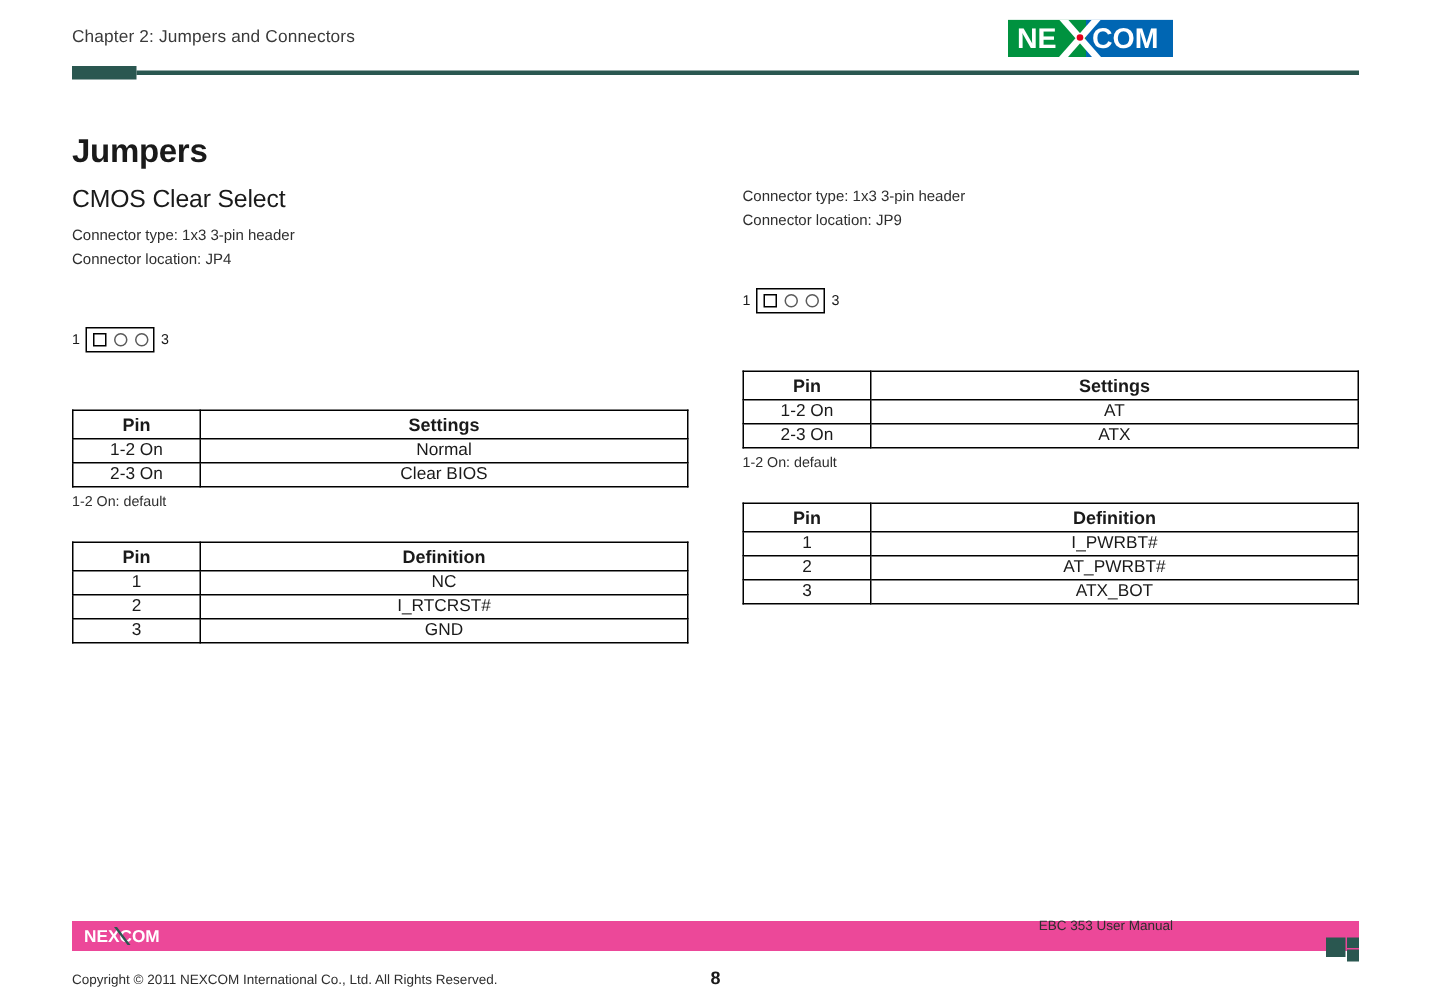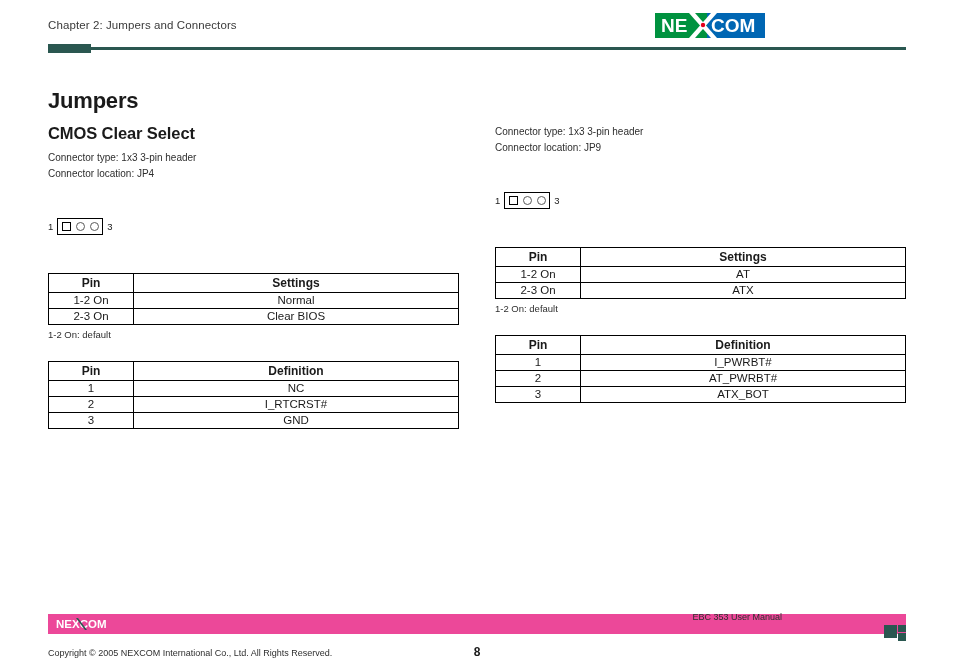--- a/index.html
+++ b/index.html
@@ -41,21 +41,21 @@
   .header-rule .line {
     position: absolute;
     left: 43px; top: 3px;
     width: 815px; height: 3px;
     background: #2a5750;
   }
 
   
   .logo {
     position: absolute;
-    right: 65px; top: 13px;
+    right: 48px; top: 13px;
     width: 110px; height: 25px;
     overflow: hidden;
   }
   .logo svg { display: block; }
 
   
   .title-jumpers {
     position: absolute;
     left: 48px; top: 88px;
     font-size: 22px;
@@ -63,21 +63,21 @@
     letter-spacing: -0.2px;
     color: #1a1a1a;
   }
 
   .column { position: absolute; top: 124px; width: 412px; }
   .column.left  { left: 48px; }
   .column.right { left: 495px; }
 
   .sec-title {
     font-size: 16.5px;
-    font-weight: bold;
+    font-weight: normal;
     letter-spacing: -0.1px;
     color: #1a1a1a;
     margin: 0 0 7px 0;
     white-space: nowrap;
   }
   .sec-line {
     font-size: 10px;
     color: #2e2e2e;
     line-height: 16px;
     white-space: nowrap;
@@ -377,17 +377,17 @@
       <path d="M22 0 L31 12 L29 12 L20 0 Z" fill="#2a5750"></path>
     </svg>
   </div>
 
   <div class="footer-blocks">
     <span class="fb big"></span>
     <span class="fb tr"></span>
     <span class="fb mid"></span>
   </div>
 
-  <div class="copyright">Copyright © 2005 NEXCOM International Co., Ltd. All Rights Reserved.</div>
+  <div class="copyright">Copyright © 2011 NEXCOM International Co., Ltd. All Rights Reserved.</div>
   <div class="page-number">8</div>
   <div class="manual-name">EBC 353 User Manual</div>
 
 </div>
 
 </body></html>

